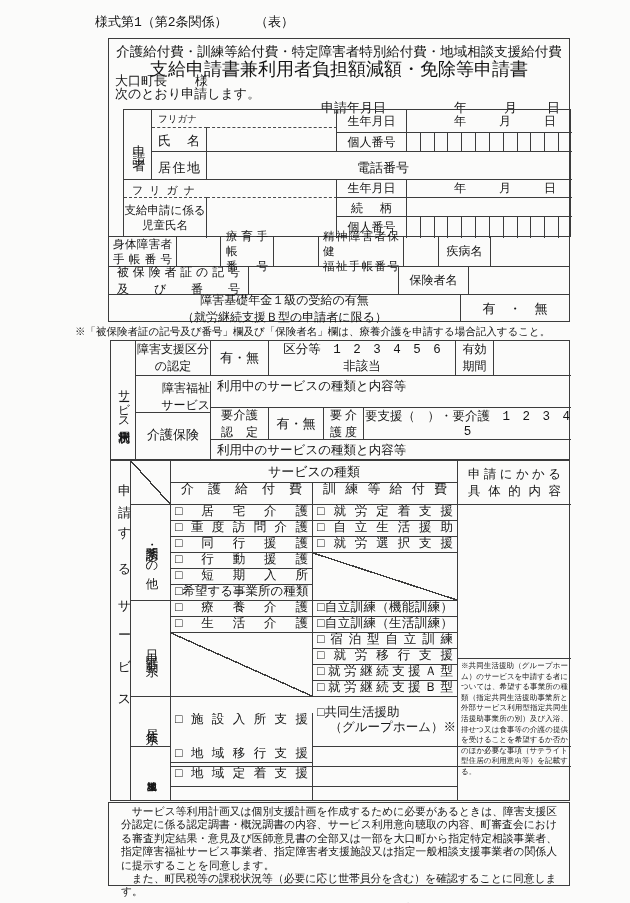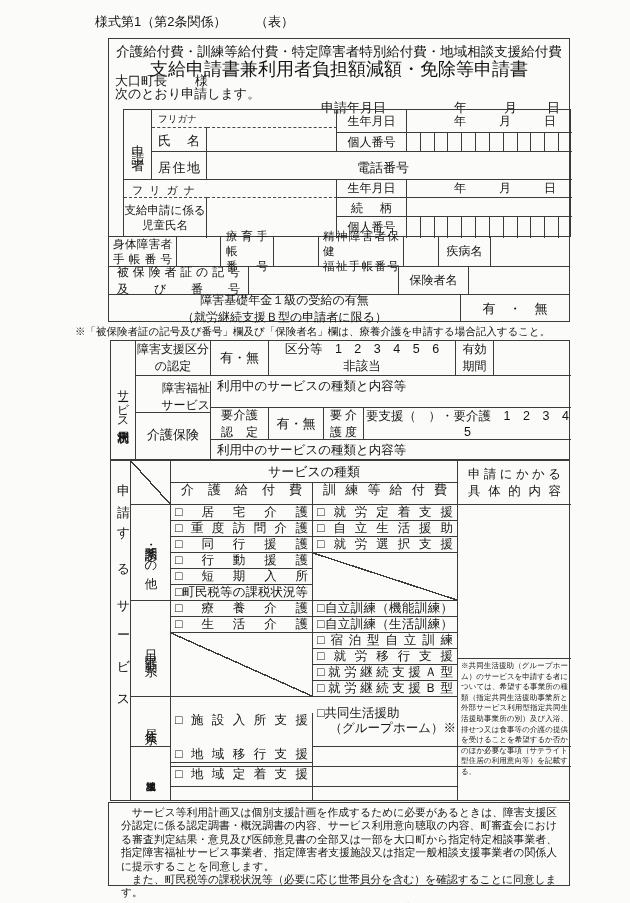--- a/index.html
+++ b/index.html
@@ -1,17 +1,17 @@
 <!DOCTYPE html>
 <html><head>
 <meta charset="utf-8">
 <style>
   html,body{margin:0;padding:0;background:#e8e8e8;}
   #page{position:relative;width:630px;height:903px;background:#fbfbfa;color:#141414;
-        font-family:Liberation Sans, sans-serif;overflow:hidden;}
+        font-family:Liberation Mono, monospace;overflow:hidden;}
   .c{position:absolute;box-sizing:border-box;}
   .tbl{position:absolute;box-sizing:border-box;border:1px solid #3c3c3c;}
   .br{border-right:1px solid #3c3c3c}
   .bb{border-bottom:1px solid #3c3c3c}.bt{border-top:1px solid #3c3c3c}
   .dbb{border-bottom:1px dashed #4a4a4a}
   .cen{display:flex;align-items:center;justify-content:center;text-align:center}
   .two{display:flex;flex-direction:column;justify-content:center}
   .two>div{width:100%}
   .jus{text-align:justify;text-align-last:justify}
   .chk{display:flex;font-size:12.5px;padding:0 4px;overflow:hidden}
@@ -225,21 +225,21 @@
     <div class="c br bb chk" style="left:60px;top:76px;width:142px;height:16px">
         <div>□同行援護</div>
       </div>
     <div class="c br bb chk" style="left:60px;top:92px;width:142px;height:16px">
         <div>□行動援護</div>
       </div>
     <div class="c br bb chk" style="left:60px;top:108px;width:142px;height:16px">
         <div>□短期入所</div>
       </div>
     <div class="c br bb chk" style="left:60px;top:124px;width:142px;height:16px">
-        <div>□町民税等の課税状況等</div>
+        <div>□希望する事業所の種類</div>
       </div>
     <div class="c br bb chk" style="left:60px;top:140px;width:142px;height:16px">
         <div>□療養介護</div>
       </div>
     <div class="c br bb chk" style="left:60px;top:156px;width:142px;height:16px">
         <div>□生活介護</div>
       </div>
     <div class="c br bb diagBL" style="left:60px;top:172px;width:142px;height:64px"></div>
     <div class="c br bb chk" style="left:60px;top:252px;width:142px;height:50px">
         <div>□施設入所支援</div>

